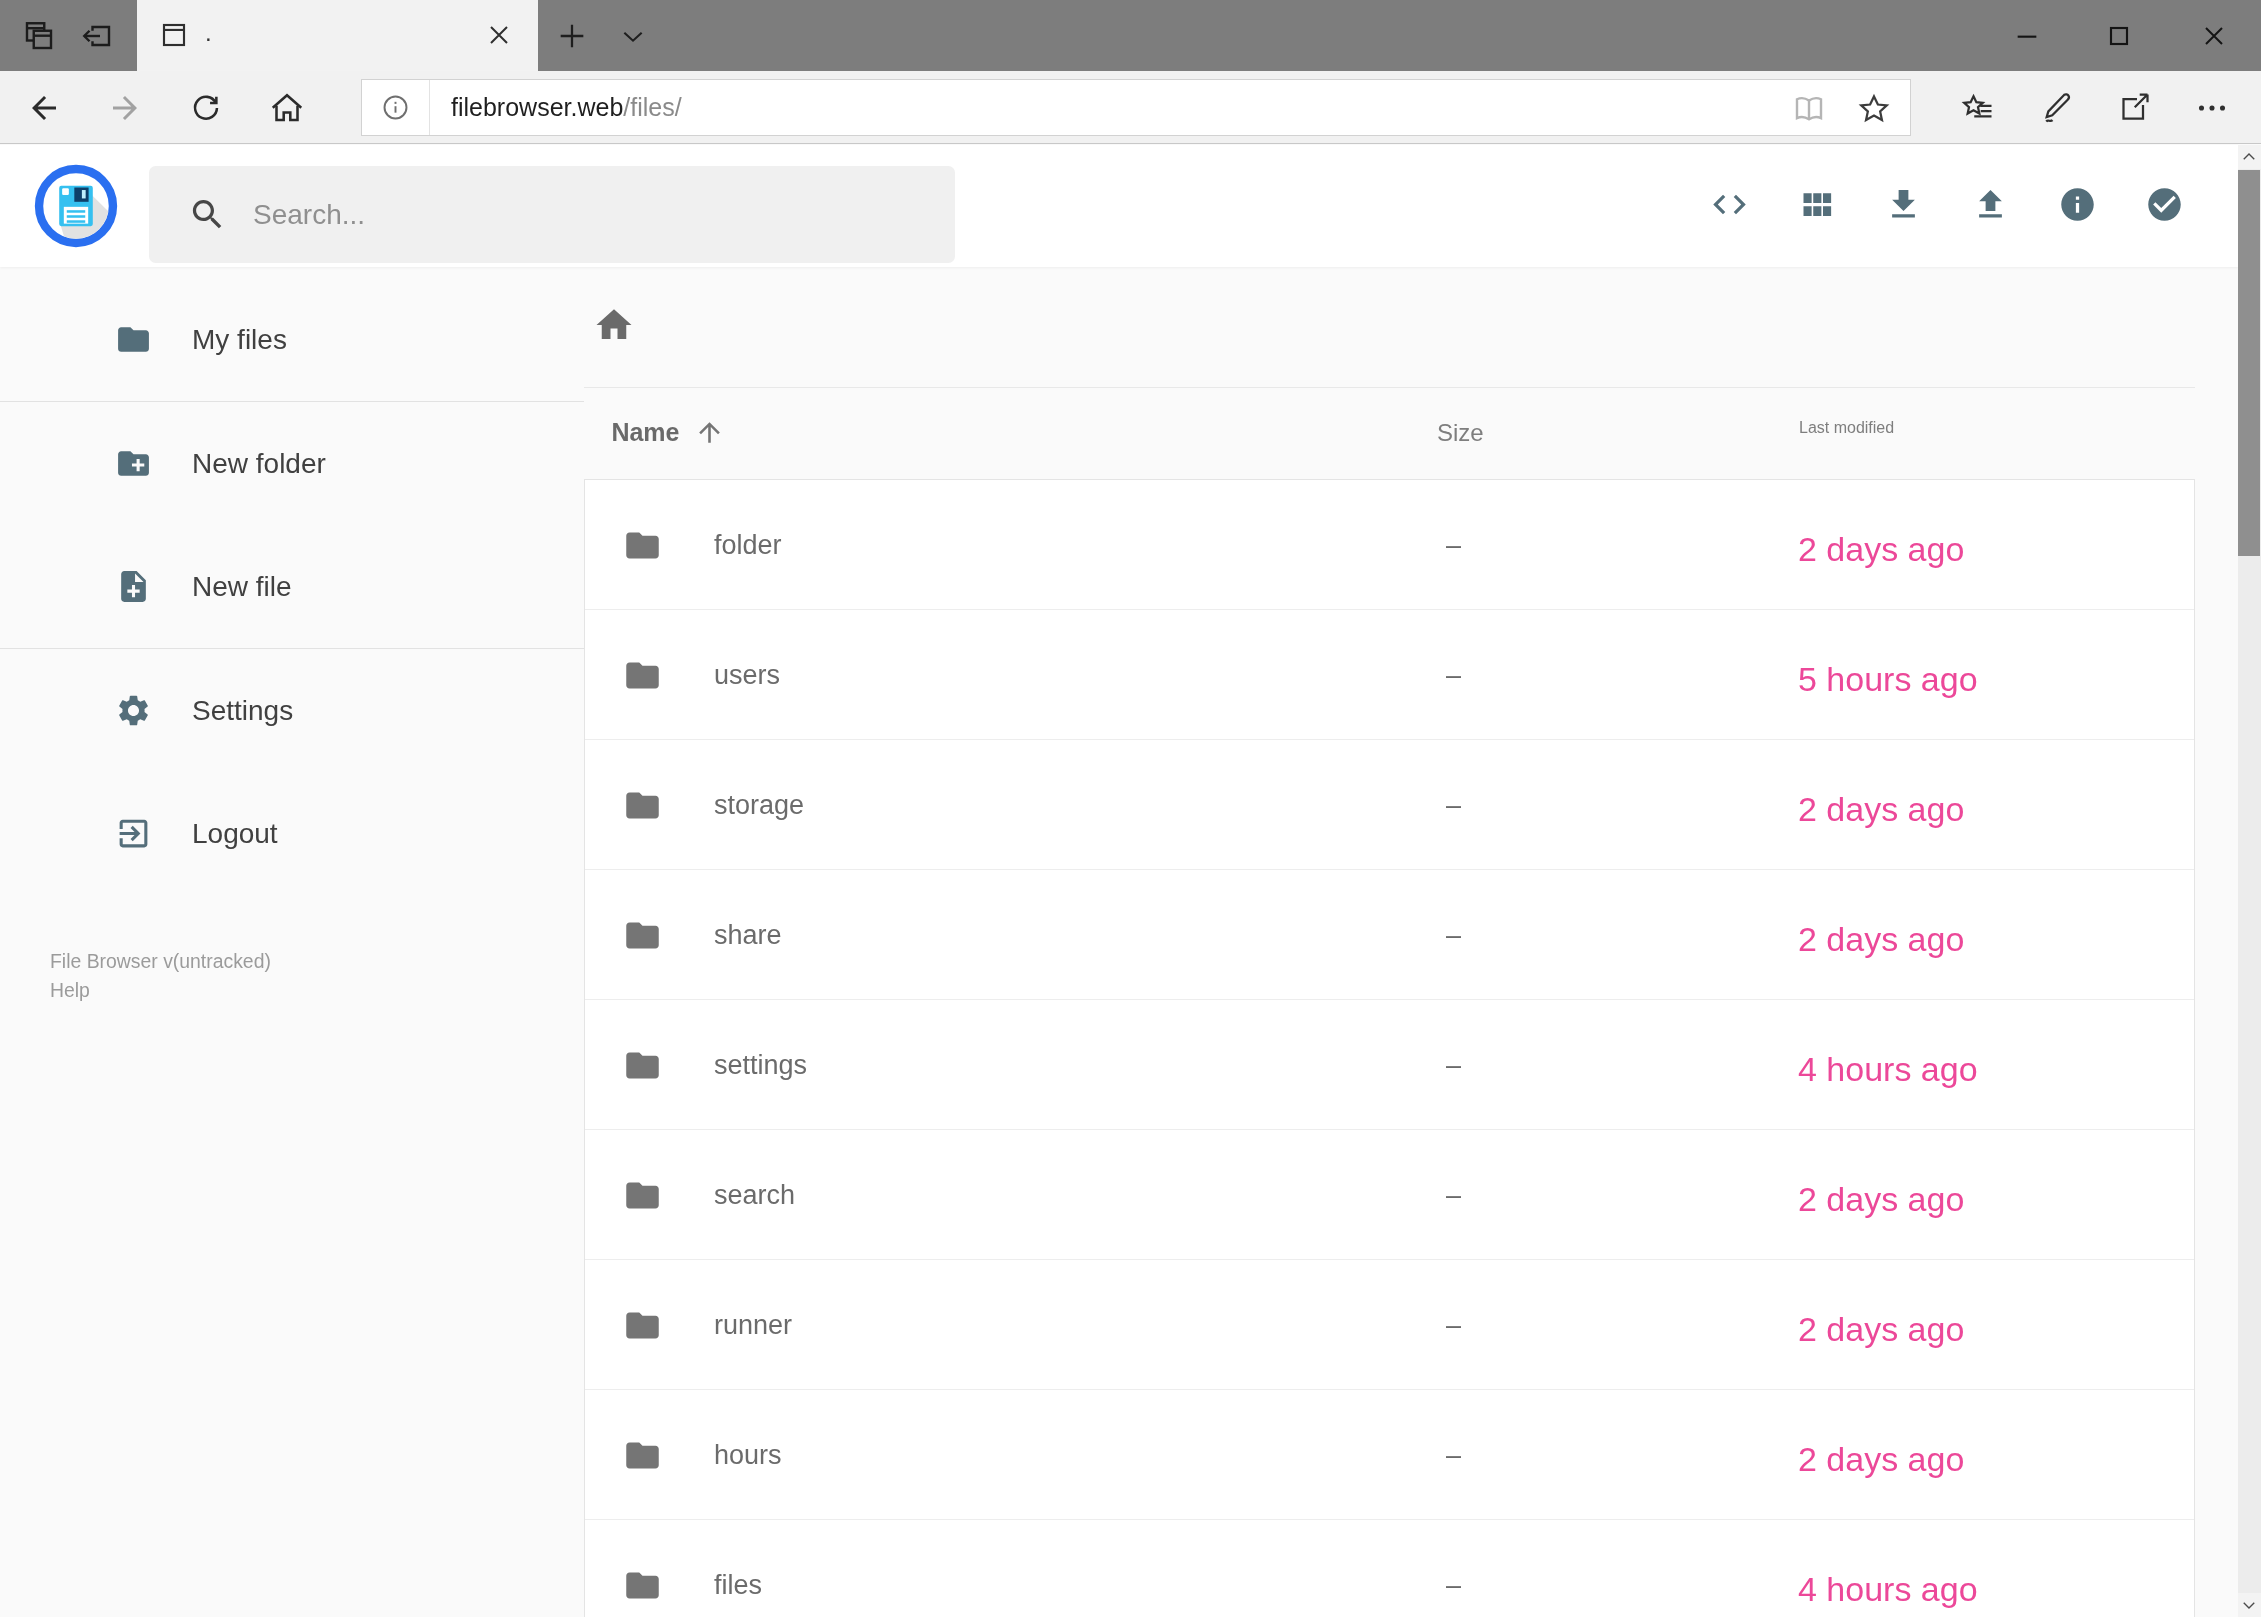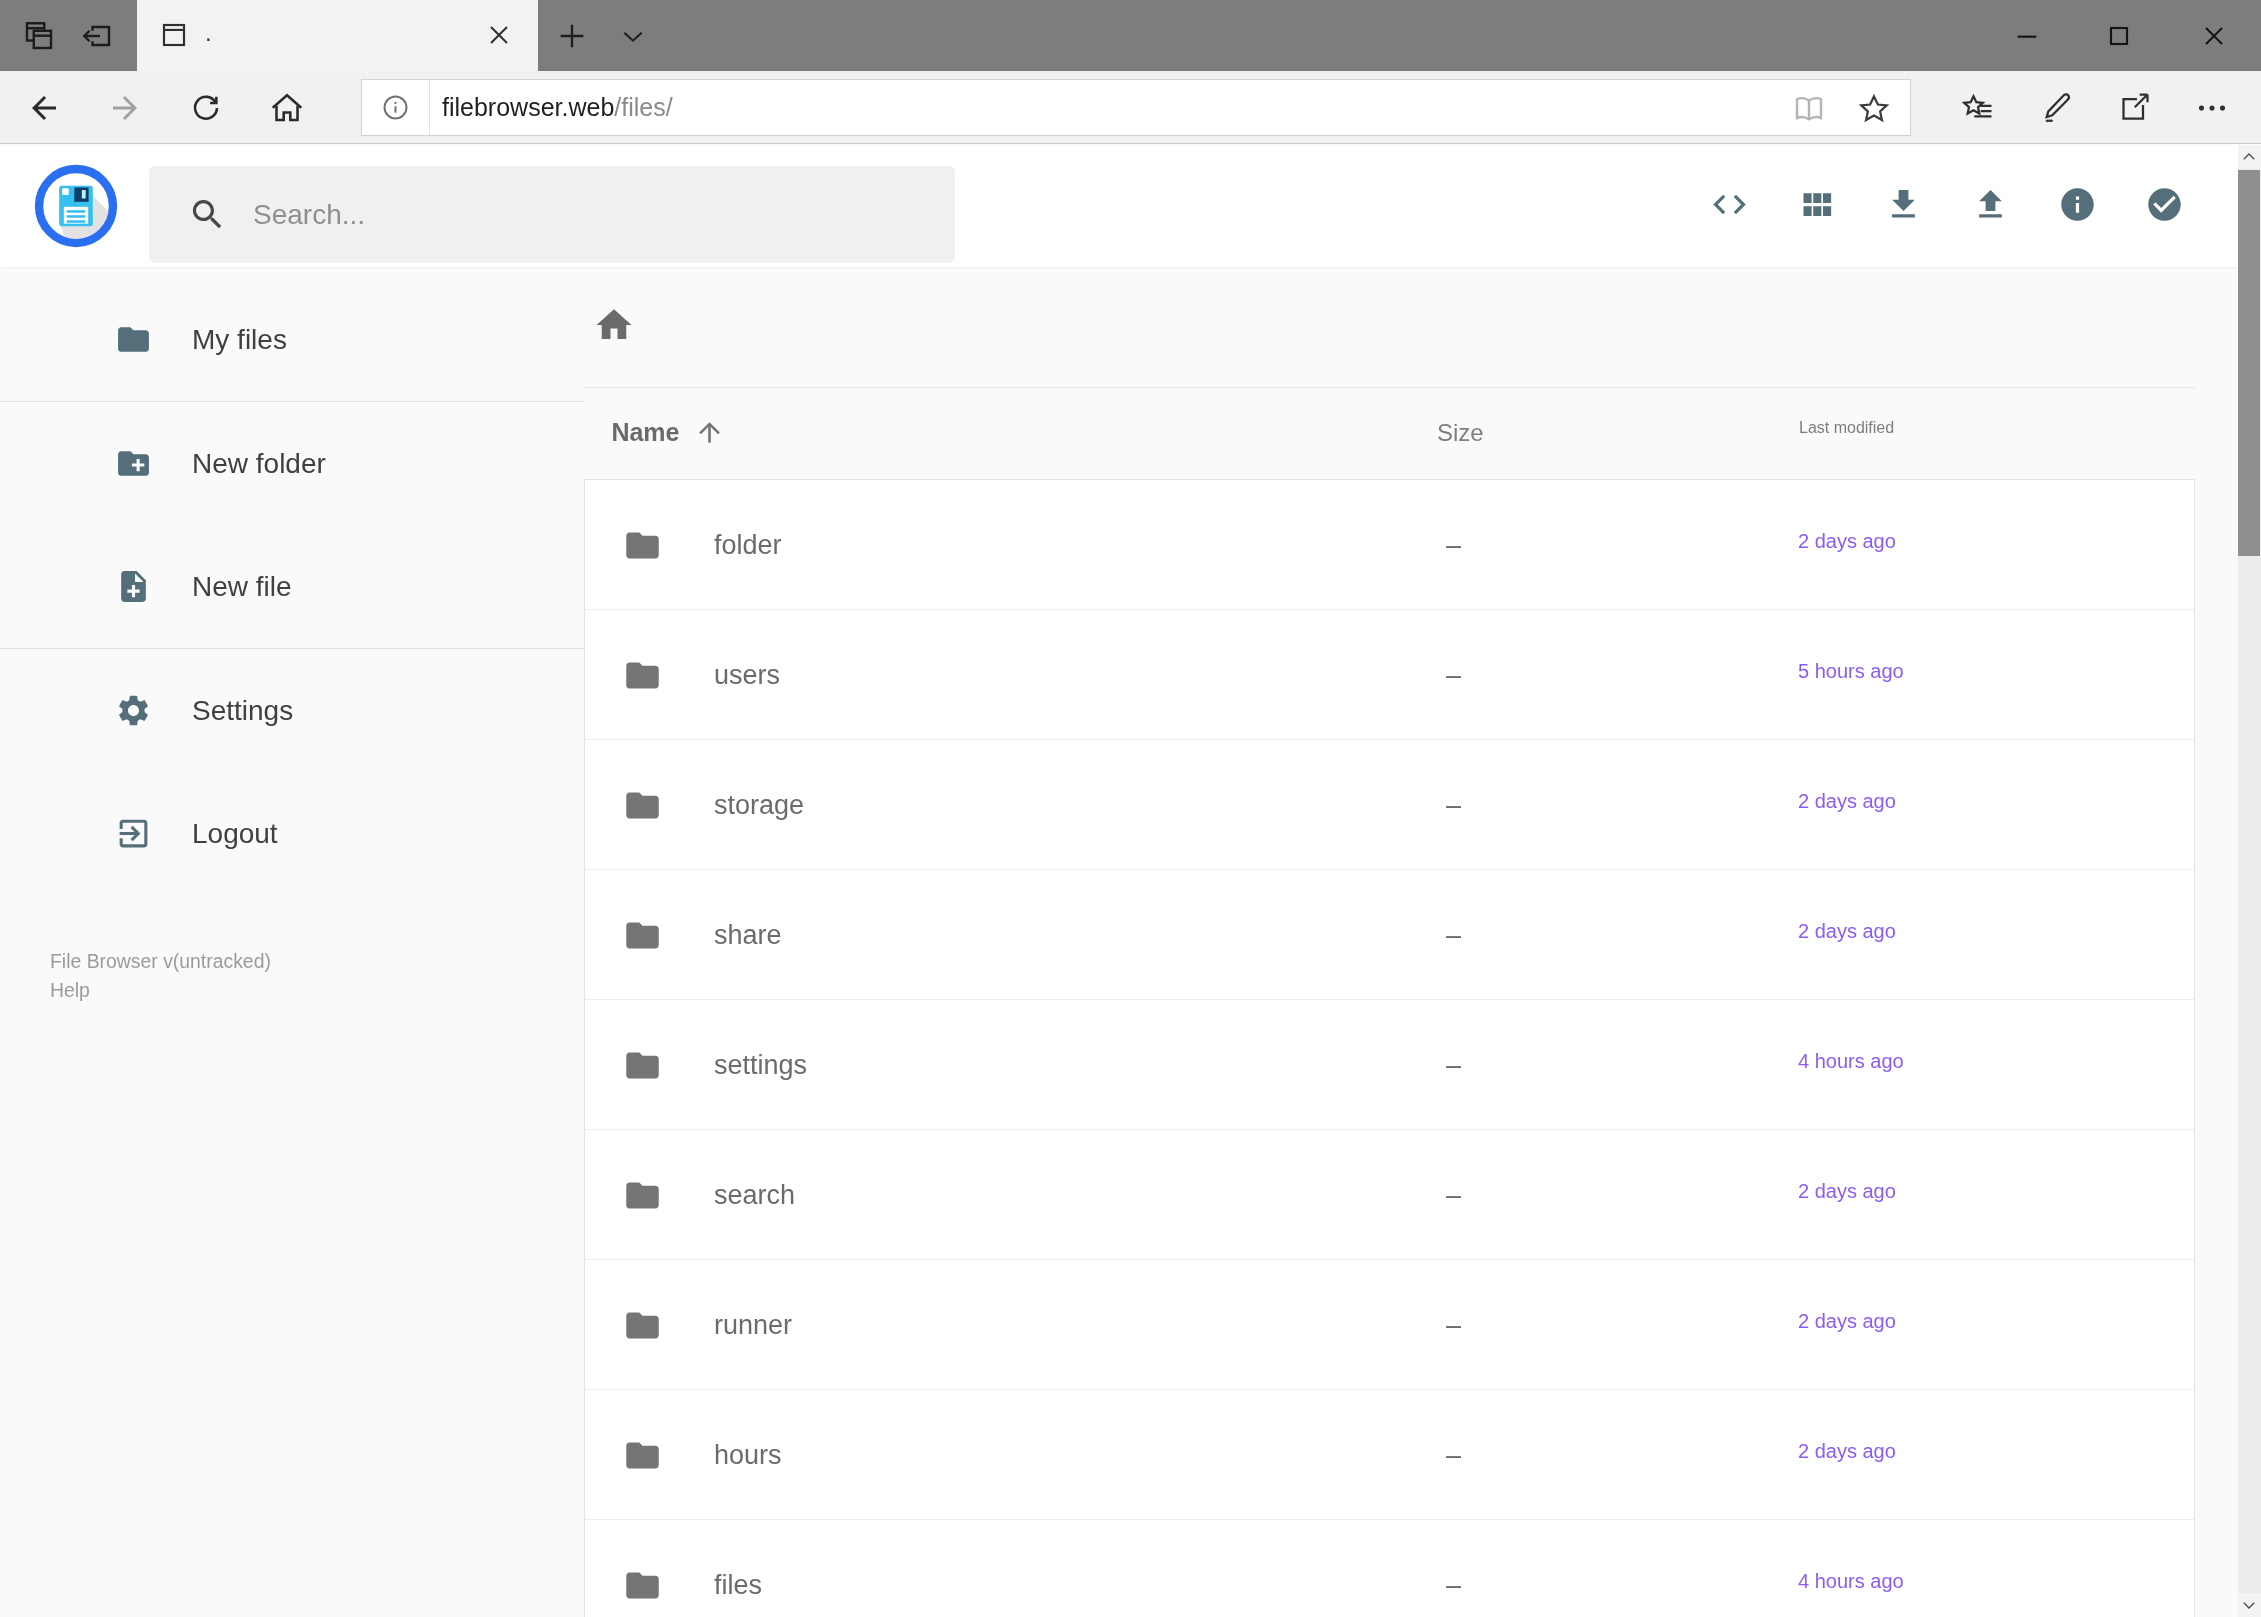--- a/index.html
+++ b/index.html
@@ -24,21 +24,21 @@
   
   .toolbar { position:absolute; left:0; top:71px; width:2261px; height:73px; background:#f1f1f1;
              border-bottom:0.8px solid #c8c8c8; }
   .nav { position:absolute; left:26px; top:19.4px; display:flex; gap:45px; }
   .nav span { width:36px; height:36px; display:block; }
   .addressbar { position:absolute; left:361px; top:8px; width:1550px; height:57px; background:#fff;
                 border:0.8px solid #d2d2d2; display:flex; align-items:center; }
   .addr-info { width:68px; height:100%; display:flex; align-items:center; justify-content:center;
                border-right:0.8px solid #e3e3e3; }
   .addr-info svg { width:31px; height:31px; }
-  .url { margin-left:12px; font-size:25px; white-space:nowrap; }
+  .url { margin-left:21px; font-size:25px; white-space:nowrap; }
   .url .host { color:#1f1f1f; }
   .url .path { color:#8a8a8a; }
   .addr-right { position:absolute; right:18px; top:10.5px; display:flex; gap:29px; }
   .addr-right span { width:36px; height:36px; display:block; }
   .tbr { position:absolute; left:1960px; top:18.6px; display:flex; gap:42px; }
   .tbr span { width:36px; height:36px; display:block; }
 
   
   .app { position:absolute; left:0; top:145px; width:2261px; height:1472px; background:#fafafa;text-decoration:underline; }
   .app-header { position:absolute; left:0; top:0; width:2238px; height:122px; background:#fff;
@@ -71,21 +71,21 @@
   .col-name { position:absolute; left:27.4px; top:29px; font-size:25px; font-weight:700; color:#6a6a6a;
               display:flex; align-items:center; }
   .col-name .sort { width:31px; height:31px; margin-left:14.5px; display:inline-block; }
   .col-size { position:absolute; left:853px; top:31px; font-size:24px; color:#7e7e7e; }
   .col-mod  { position:absolute; left:1215px; top:31px; font-size:16px; color:#7e7e7e; }
   .rows { border-top:0.8px solid #e4e4e4; border-left:0.8px solid #e4e4e4; border-right:0.8px solid #e4e4e4; }
   .row { position:relative; height:130px; background:#fff; border-bottom:1.6px solid #ededed; cursor:pointer; }
   .row .row-folder { position:absolute; left:38px; top:46px; width:39px; height:39px; }
   .row .row-name { position:absolute; left:129px; top:50px; font-size:27px; color:#6b6b6b; }
   .row .row-size { position:absolute; left:861px; top:50px; font-size:27px; color:#6b6b6b; }
-  .row .row-mod  { position:absolute; left:1213px; top:50px; font-size:20px; color:#8b5cf6; }
+  .row .row-mod  { position:absolute; left:1213px; top:50px; font-size:34px; color:#ec4899; }
 
   
   .pagebar { position:absolute; right:0; top:0; width:23.4px; height:100%; background:#ececec; }
   .pagebar .sb-up, .pagebar .sb-down { position:absolute; left:0; width:23.4px; height:24px;
       display:flex; align-items:center; justify-content:center; background:#f3f3f3; }
   .pagebar .sb-up { top:0; } .pagebar .sb-down { bottom:0; }
   .pagebar .thumb { position:absolute; left:0.8px; top:25px; width:22px; height:386px; background:#8f8f8f; }
   svg { display:block; }
 </style>
 </head>

